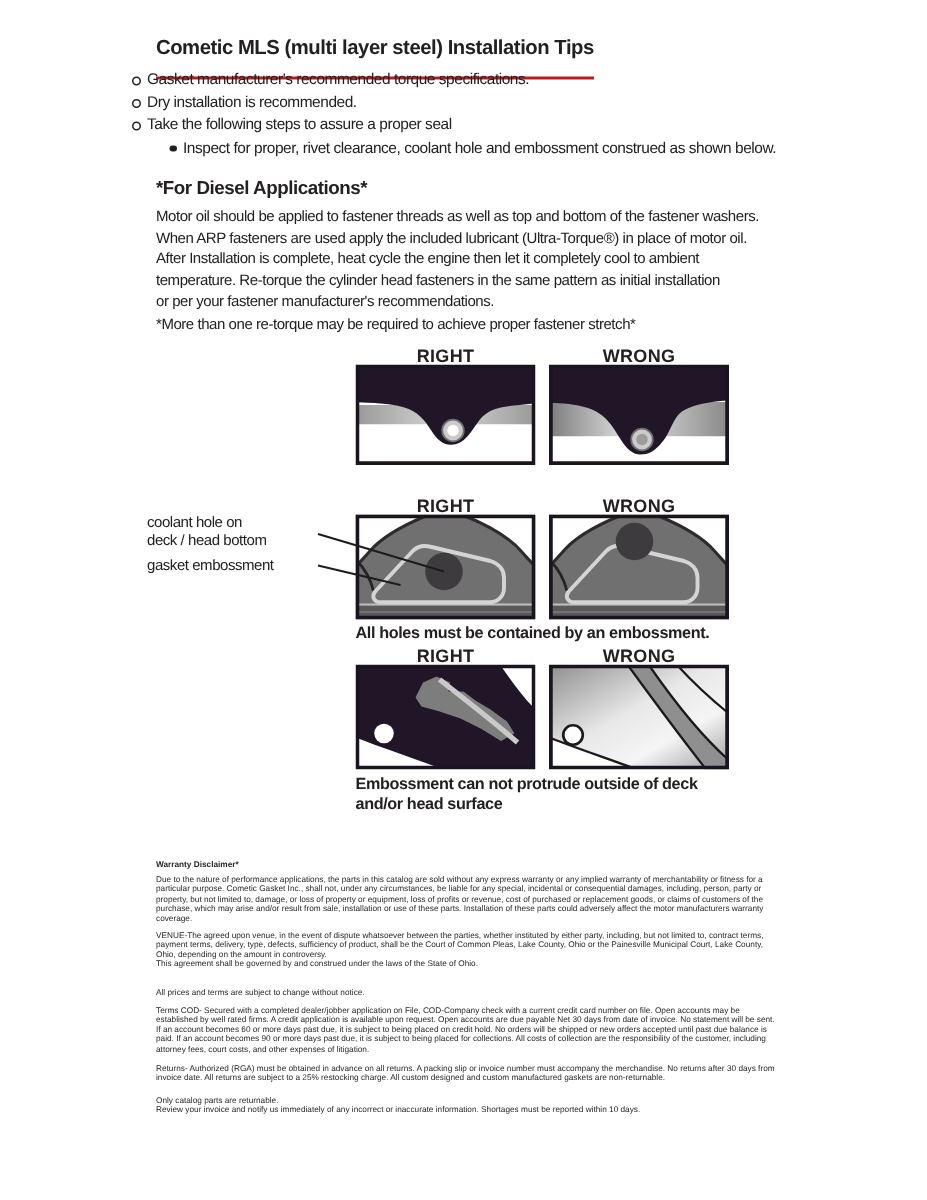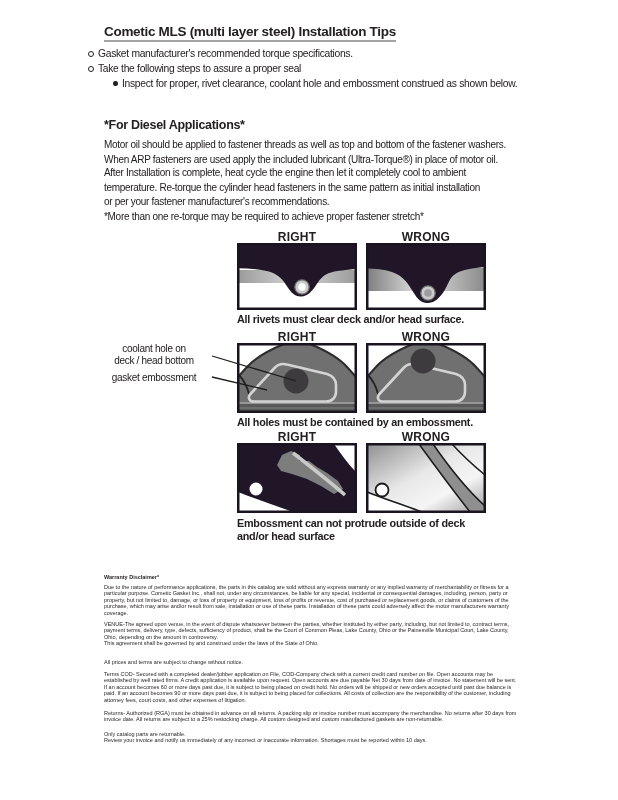--- a/index.html
+++ b/index.html
@@ -1,21 +1,21 @@
 <!DOCTYPE html>
 <html><head>
 <meta charset="utf-8">
 <style>
   html,body{margin:0;padding:0;background:#ffffff;}
   body{width:618px;height:800px;font-family:"Liberation Sans","DejaVu Sans",sans-serif;color:#242021;}
   .page{position:relative;width:618px;height:800px;background:#fff;overflow:hidden;}
   .abs{position:absolute;}
 
   .title{left:104px;top:24px;font-size:13.5px;font-weight:bold;letter-spacing:-0.3px;
-         border-bottom:2px solid #a3a3a3;padding-bottom:1px;white-space:nowrap;}
+         border-bottom:2px solid #b91c1c;padding-bottom:12px;white-space:nowrap;}
 
   .tips{left:88px;top:46px;font-size:10.3px;letter-spacing:-0.3px;line-height:15.2px;}
   .tip{position:relative;padding-left:10px;white-space:nowrap;}
   .tip.lvl2{margin-left:24px;}
   .ring{position:absolute;left:0;top:4.5px;width:4px;height:4px;border:1px solid #242021;border-radius:50%;}
   .dotm{position:absolute;left:1px;top:5px;width:4.5px;height:4.5px;background:#242021;border-radius:50%;}
 
   .h-diesel{left:104px;top:118px;font-size:12.5px;font-weight:bold;letter-spacing:-0.3px;white-space:nowrap;}
   .p-body{left:104px;font-size:10px;letter-spacing:-0.3px;line-height:15px;}
   .p-body div{white-space:nowrap;}
@@ -26,41 +26,42 @@
   .dg-heads{display:flex;gap:9px;}
   .dg-head{width:120px;text-align:center;font-size:12px;font-weight:bold;letter-spacing:0.2px;}
   .dg-imgs{display:flex;gap:9px;}
   .dg-caption{font-size:10.8px;font-weight:bold;letter-spacing:-0.25px;}
   .nowrap{white-space:nowrap;}
   #row1-heads{left:237px;top:230px;} #row1-imgs{left:237px;top:243px;} #row1-cap{left:237px;top:313px;}
   #row2-heads{left:237px;top:330px;} #row2-imgs{left:237px;top:343px;} #row2-cap{left:237px;top:416px;}
   #row3-heads{left:237px;top:430px;} #row3-imgs{left:237px;top:443px;}
   #row3-cap{left:237px;top:517px;width:256px;line-height:12.5px;}
 
-  .ann{font-size:10px;letter-spacing:-0.3px;text-align:center;width:112px;left:98px;line-height:11.5px;}
+  .ann{font-size:10px;letter-spacing:-0.3px;text-align:left;width:112px;left:98px;line-height:11.5px;}
   #ann1{top:343px;} #ann2{top:372px;}
   #leader{left:205px;top:345px;z-index:3;pointer-events:none;}
   svg{display:block;}
 
   .fine{left:104px;width:414px;font-size:5.5px;line-height:6.4px;letter-spacing:0;color:#2a2627;}
   .fine.bold{font-weight:bold;}
   #fp-h{top:574px;} #fp1{top:584px;} #fp2{top:621px;} #fp3{top:640px;} #fp4{top:659px;}
   #fp5{top:671px;} #fp6{top:710px;} #fp7{top:731px;} #fp8{top:737px;}
 
   .footer-code{left:388px;top:757px;font-size:13px;letter-spacing:0.2px;color:#373335;margin-top:48px;}
 </style>
 </head>
 <body>
 
 <div class="page">
 
   <div class="abs title">Cometic MLS (multi layer steel) Installation Tips</div>
 
   <div class="abs tips">
     <div class="tip lvl1"><span class="ring"></span><span>Gasket manufacturer's recommended torque specifications.</span></div>
+    <div class="tip lvl1"><span class="ring"></span><span>Dry installation is recommended.</span></div>
     <div class="tip lvl1"><span class="ring"></span><span>Take the following steps to assure a proper seal</span></div>
     <div class="tip lvl2"><span class="dotm"></span><span>Inspect for proper, rivet clearance, coolant hole and embossment construed as shown below.</span></div>
   </div>
 
   <div class="abs h-diesel">*For Diesel Applications*</div>
 
   <div class="abs p-body" id="para1">
     <div>Motor oil should be applied to fastener threads as well as top and bottom of the fastener washers.</div>
     <div>When ARP fasteners are used apply the included lubricant (Ultra-Torque®) in place of motor oil.</div>
   </div>
@@ -102,21 +103,20 @@
       </defs>
       <rect width="120" height="67" fill="#fff"></rect>
       <rect x="1" y="25" width="118" height="23" fill="url(#gb2)"></rect>
       <rect x="1" y="48" width="118" height="18" fill="#fff"></rect>
       <path d="M1,1 H119 V24 C106,25 97,26.5 90,30.5 C82,35 82,45 74,53.5 C70,58 66,60 61,60 C55.5,60 51.5,56 47.5,49.5 C42.5,41.5 38,33 26,29 C17.5,26.3 9,25.8 1,25.5 Z" fill="#201627"></path>
       <circle cx="62" cy="50" r="7.2" fill="#cbcbcb" stroke="#6f6f6f" stroke-width="1.2"></circle>
       <circle cx="62" cy="50" r="3.8" fill="#9c9c9c"></circle>
       <rect x="1.25" y="1.25" width="117.5" height="64.5" fill="none" stroke="#1a1320" stroke-width="2.5"></rect>
     </svg>
   </div>
-  <div class="abs dg-caption nowrap" id="row1-cap">All rivets must clear deck and/or head surface.</div>
 
   <div class="abs ann" id="ann1">
     <div>coolant hole on</div>
     <div>deck / head bottom</div>
   </div>
   <div class="abs ann" id="ann2">gasket embossment</div>
   <svg class="abs" id="leader" width="100" height="52" viewBox="0 0 100 52">
     <line x1="7" y1="11" x2="91" y2="36" stroke="#1c1c1c" stroke-width="1.3"></line>
     <line x1="7" y1="32" x2="62" y2="45" stroke="#1c1c1c" stroke-width="1.3"></line>
   </svg>

